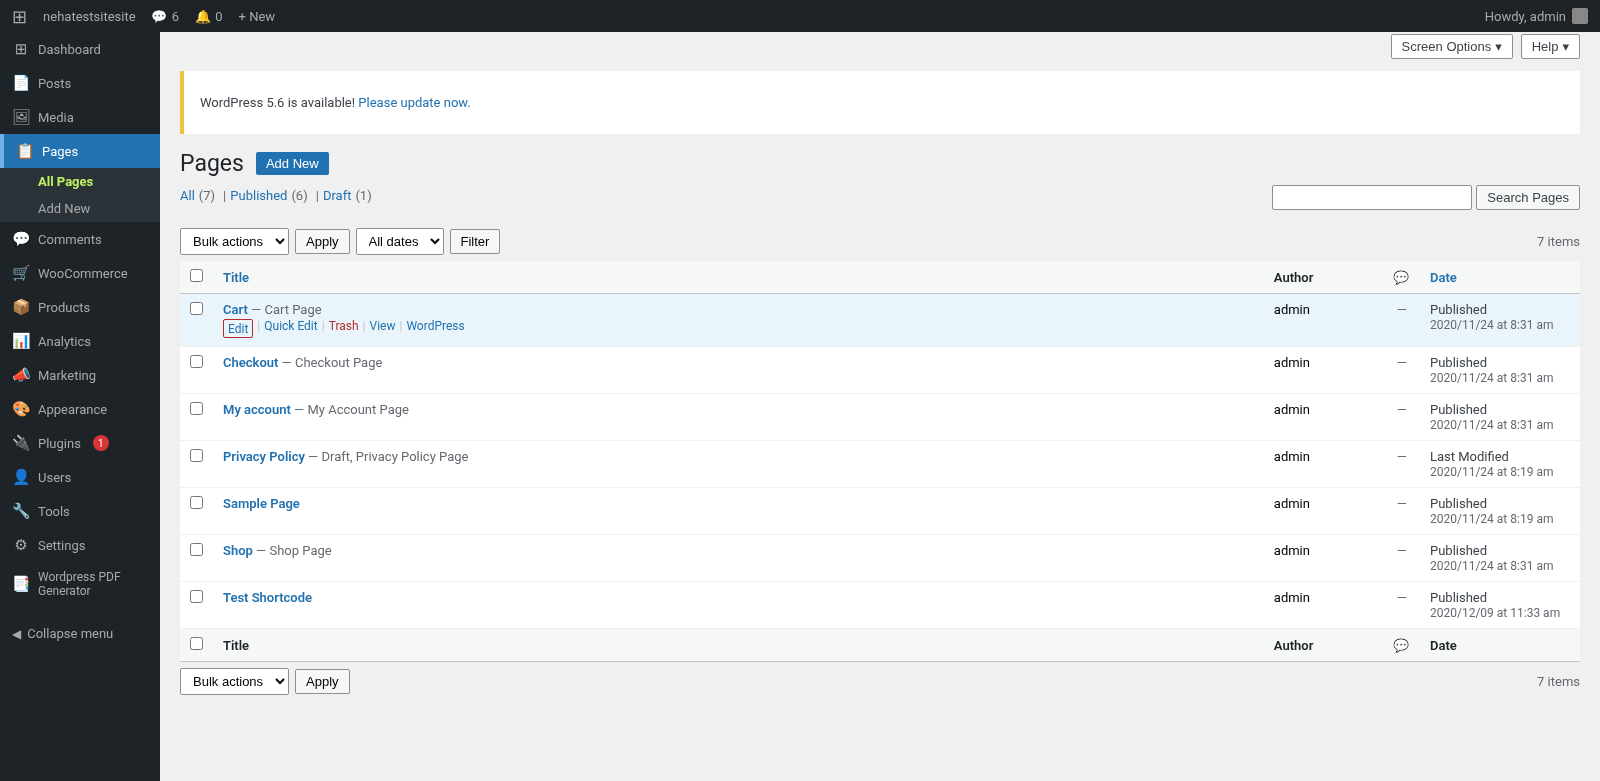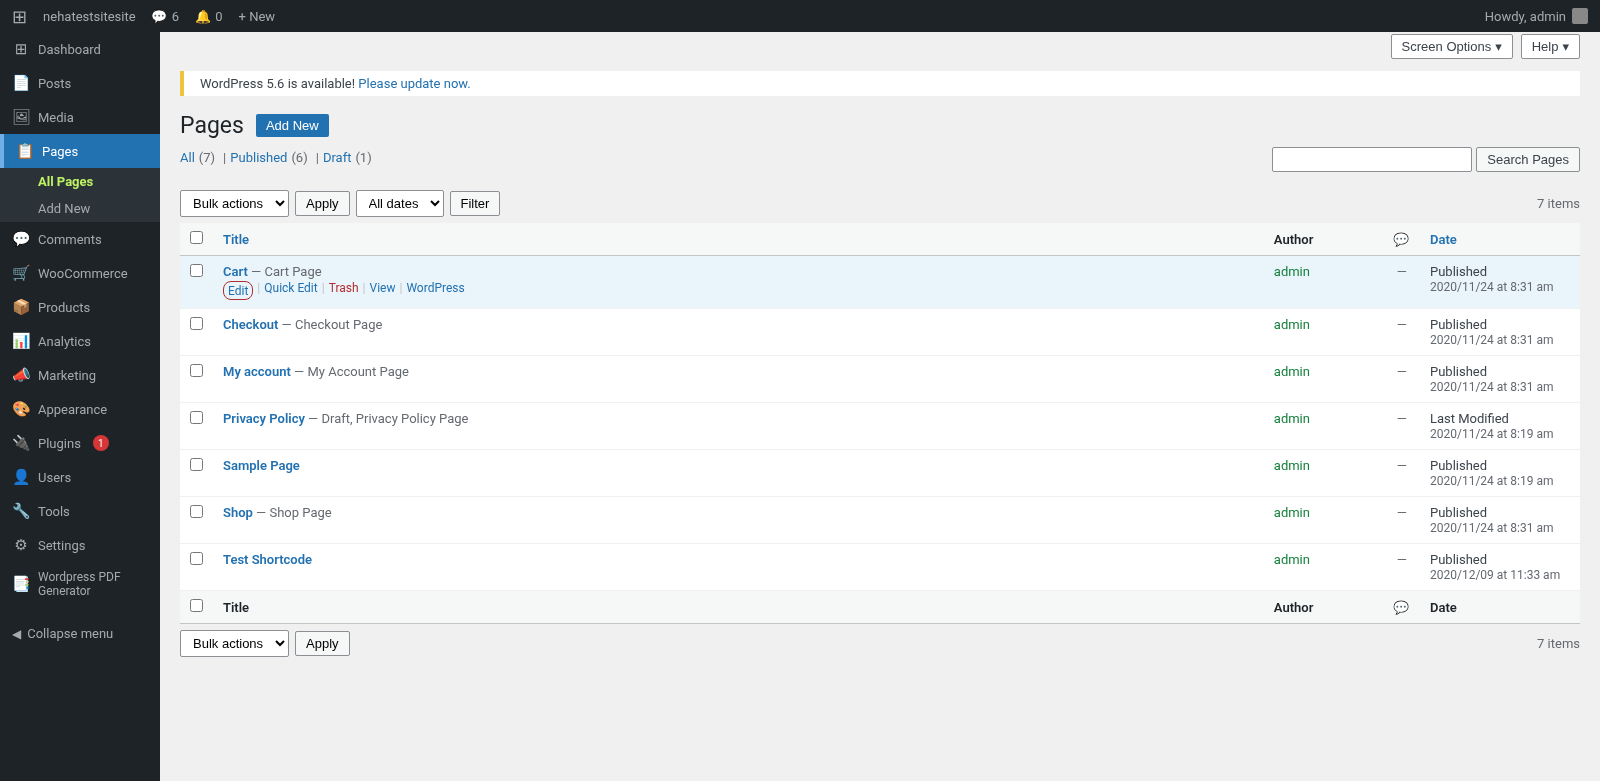--- a/index.html
+++ b/index.html
@@ -83,21 +83,21 @@
     }
 
     .wrap {
       padding: 10px 20px 20px 20px;
     }
 
     
     .update-notice {
       background: #fff;
       border-left: 4px solid #f0c33c;
-      padding: 5px 16px;
+      padding: 24px 16px;
       margin-bottom: 16px;
       font-size: 13px;
     }
     .update-notice a { color: #2271b1; text-decoration: none; }
 
     
     .page-title-wrap {
       display: flex;
       align-items: center;
       gap: 12px;
@@ -225,24 +225,24 @@
     .row-title { color: #2271b1; text-decoration: none; font-weight: 600; font-size: 13px; }
     .row-description { color: #646970; }
 
     .row-actions { display: flex; gap: 4px; margin-top: 2px; }
     .row-action-link { color: #2271b1; text-decoration: none; font-size: 12px; }
     .row-action-link.trash { color: #b32d2e; }
     .row-action-sep { color: #c3c4c7; font-size: 12px; }
     .row-action-edit-box {
       border: 1px solid #b32d2e;
       padding: 1px 4px;
-      border-radius: 8px;
-    }
-
-    .author-link { color: #15803d; text-decoration: none; }
+      border-radius: 2px;
+    }
+
+    .author-link { color: #000000; text-decoration: none; }
 
     .date-status { color: #3c434a; }
     .date-value { color: #646970; font-size: 12px; }
 
     .comment-dash { color: #646970; }
 
     
     input[type="checkbox"] { cursor: pointer; }
 
     

